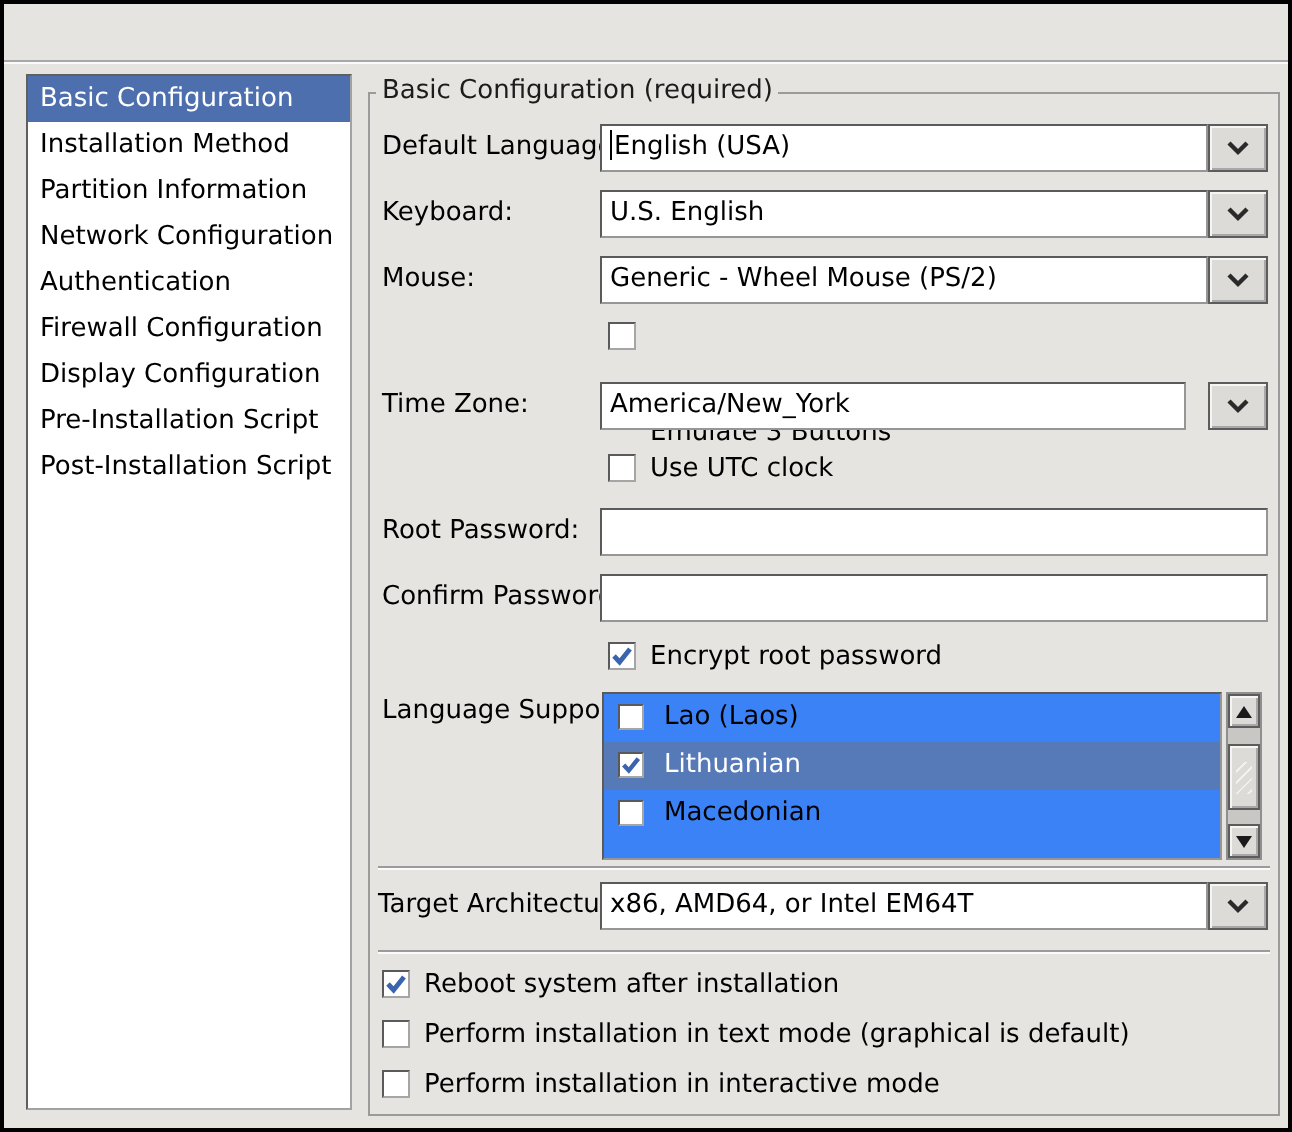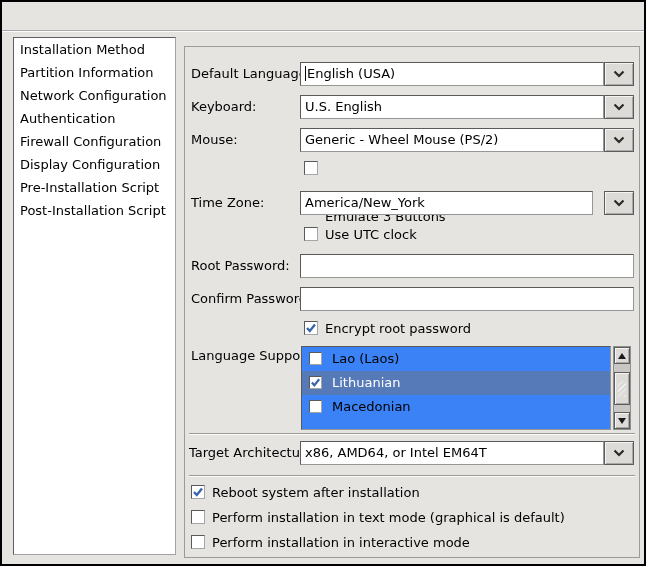--- a/index.html
+++ b/index.html
@@ -53,31 +53,33 @@
 <body>
 
 <div id="window">
 
   <div id="menubar">
     <span class="menu-item"><span class="mn">F</span><span>ile</span></span>
     <span class="menu-item"><span class="mn">H</span><span>elp</span></span>
   </div>
 
   <div id="sidebar">
+    <div class="side-item selected">Basic Configuration</div>
     <div class="side-item">Installation Method</div>
     <div class="side-item">Partition Information</div>
     <div class="side-item">Network Configuration</div>
     <div class="side-item">Authentication</div>
     <div class="side-item">Firewall Configuration</div>
     <div class="side-item">Display Configuration</div>
     <div class="side-item">Pre-Installation Script</div>
     <div class="side-item">Post-Installation Script</div>
   </div>
 
   <div id="frame">
+    <span id="frame-title">Basic Configuration (required)</span>
 
     <span class="flabel" style="top:15px;">Default Language:</span>
     <div class="entry" style="left:115px;top:15px;width:304px;"><span class="caret"></span><span>English (USA)</span></div>
     <div class="combo-btn" style="left:419px;top:15px;">
       <svg width="12" height="8" viewBox="0 0 12 8">
           <polyline points="1.5,1.5 6,6 10.5,1.5" stroke="#2a2a2a" stroke-width="2.2" fill="none"></polyline>
         </svg>
     </div>
 
     <span class="flabel" style="top:48px;">Keyboard:</span>

